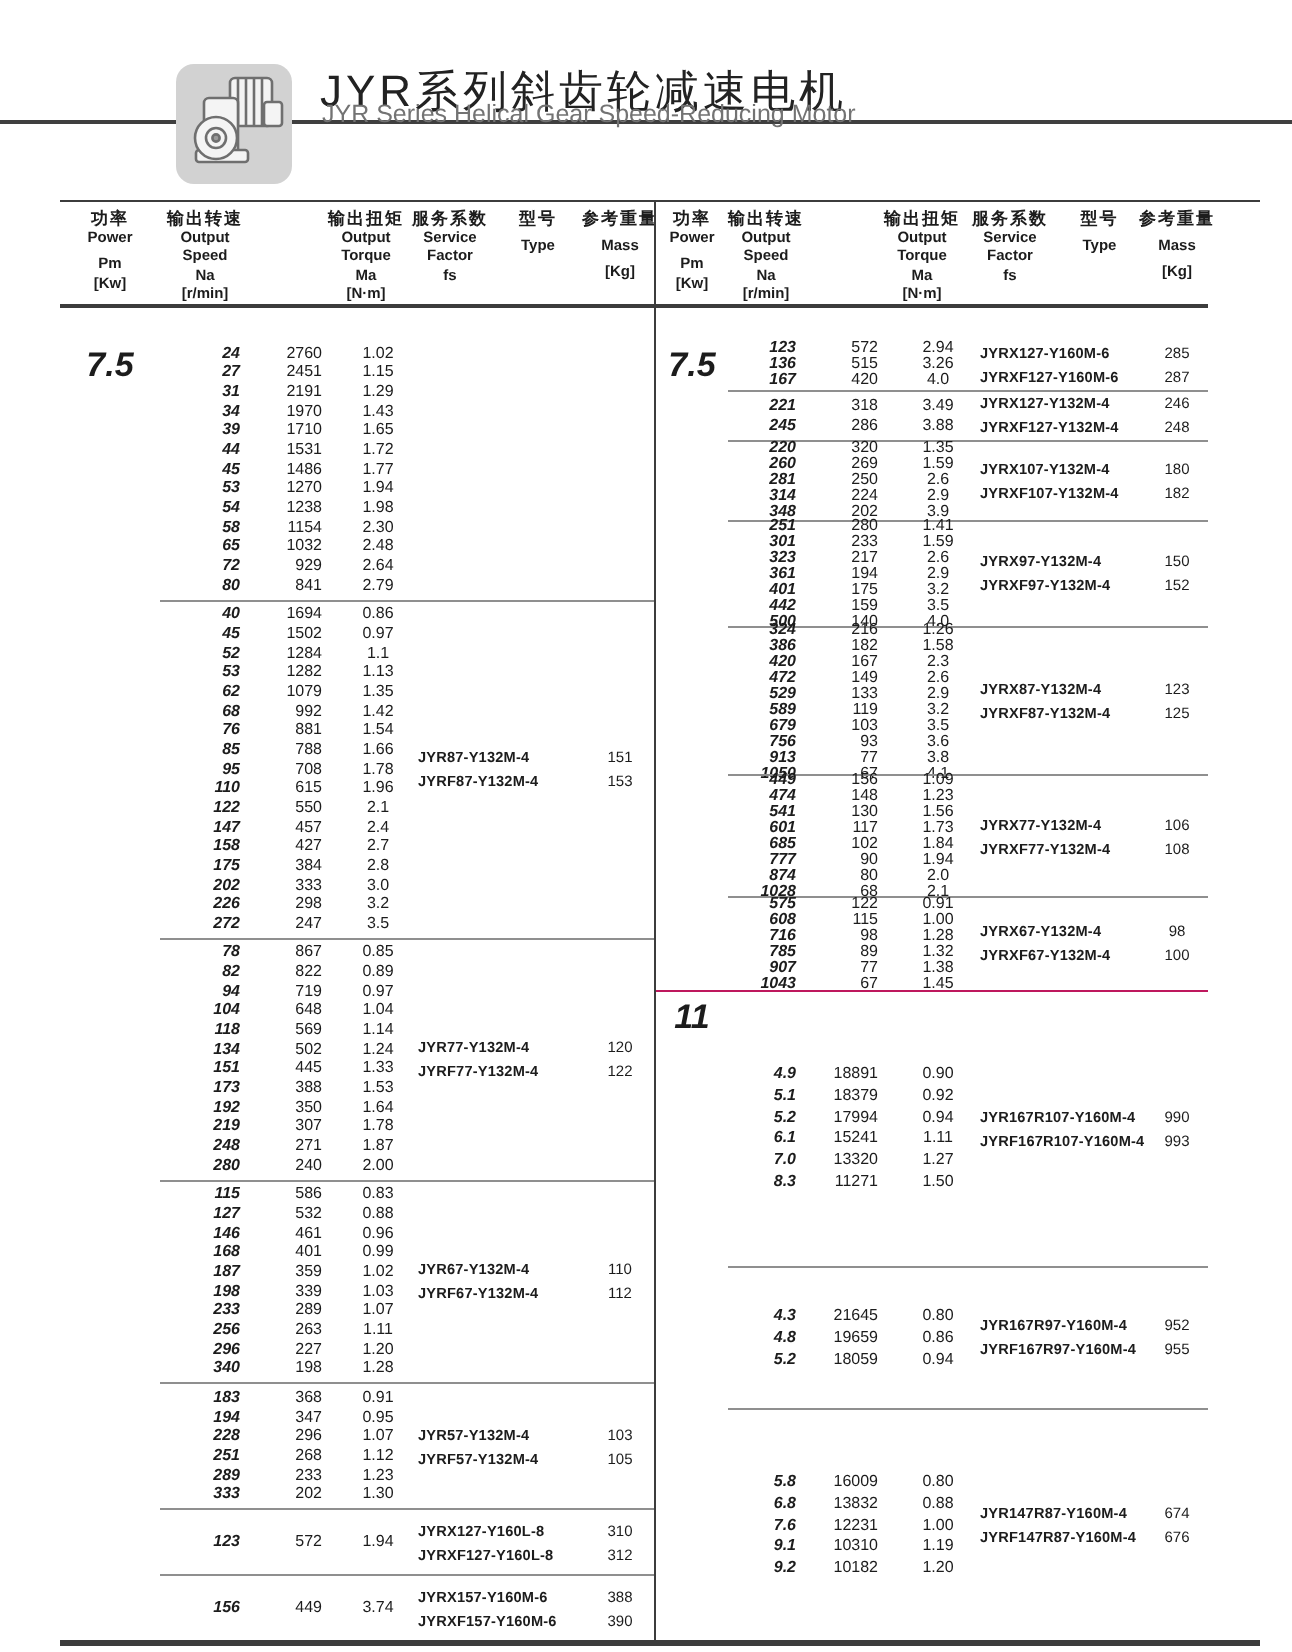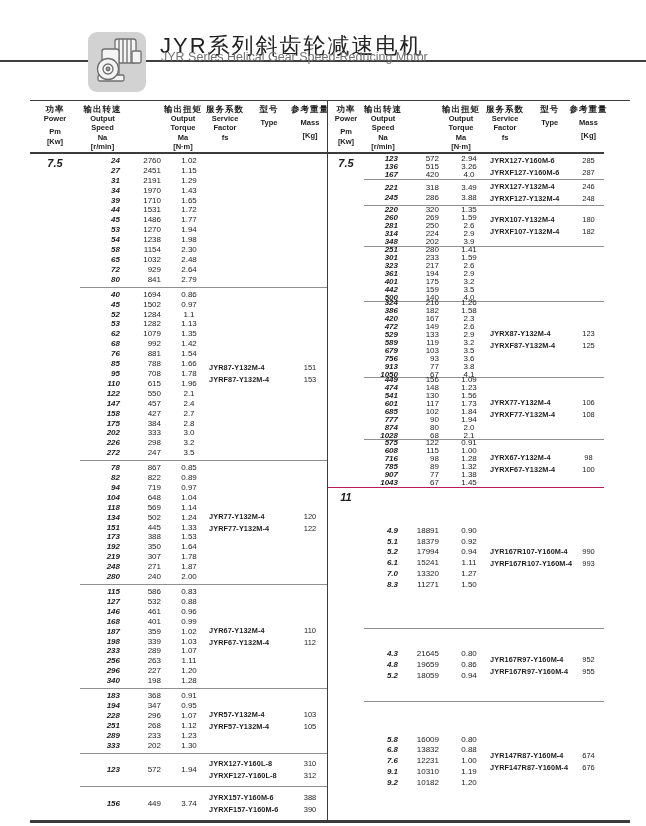--- a/index.html
+++ b/index.html
@@ -12,21 +12,21 @@
   .title-cn { position:absolute; left:160px; top:31px; font-size:22px; letter-spacing:2px;
               font-weight:500; color:#222; white-space:nowrap; }
   .title-en { position:absolute; left:161px; top:50px; font-size:12.5px; color:#737373; white-space:nowrap; }
 
   
   .spec-table { position:absolute; left:30px; top:100px; width:600px; height:719px;
                 border-top:1.5px solid #3c3c3c; border-bottom:3px solid #3c3c3c;
                 display:flex; box-sizing:content-box; }
   .half { width:297px; display:flex; flex-direction:column; }
   .half[data-side="right"] { width:301.5px; border-left:1.5px solid #3c3c3c; }
-  .inner { display:flex; flex-direction:column; height:100%; }
+  .inner { display:flex; flex-direction:column; height:100%;gap:16px; }
   .half[data-side="right"] .inner { margin-right:26px; }
 
   
   .thead { height:53px; box-sizing:border-box; padding-top:4px;
            border-bottom:2px solid #3c3c3c; display:flex; }
   .hcell { display:flex; flex-direction:column; align-items:center; font-weight:700;
            font-size:7.5px; line-height:9.2px; white-space:nowrap; overflow:visible; }
   .hcell .cn { font-size:8.5px; letter-spacing:1px; }
   .hcell .gap { height:4px; }
   .h-power  { width:50px; }
@@ -40,21 +40,21 @@
   .half[data-side="right"] .h-torque { width:46px; }
   .half[data-side="right"] .h-factor { width:42px; }
   .half[data-side="right"] .h-mass   { width:30px; }
 
   
   .tbody { flex:1; display:flex; flex-direction:column; min-height:0; }
   .section { display:flex; flex:1; min-height:0; }
   .section + .section { border-top:1px solid #be185d; }
   .pcell { width:50px; box-sizing:border-box; padding-top:3px; text-align:center; }
   .half[data-side="right"] .pcell { width:36px; }
-  .plabel { font-size:11px; font-weight:700; font-style:italic;text-align:center; }
+  .plabel { font-size:17px; font-weight:700; font-style:italic;text-align:center; }
   .groups { flex:1; display:flex; flex-direction:column; min-height:0; }
   .group { display:flex; box-sizing:border-box; padding:2px 0; min-height:0; flex-basis:0; }
   .groups .group + .group { border-top:1px solid #8f8f8f; }
 
   .rows { width:129px; display:flex; flex-direction:column; justify-content:center; min-height:0; }
   .half[data-side="right"] .rows { width:126px; }
   .drow { flex:1 1 auto; max-height:10.8px; min-height:8px; display:flex; align-items:center;
           font-size:8px; line-height:1; }
   .c-speed  { width:45px; text-align:right; padding-right:5px; box-sizing:border-box;
               font-weight:700; font-style:italic; }
@@ -714,20 +714,30 @@
                       <span class="cv c-speed">442</span>
                       <span class="cv c-torque">159</span>
                       <span class="cv c-factor">3.5</span>
                     </div>
                     <div class="drow">
                       <span class="cv c-speed">500</span>
                       <span class="cv c-torque">140</span>
                       <span class="cv c-factor">4.0</span>
                     </div>
                   </div>
+                  <div class="types">
+                    <div class="trow">
+                      <span class="tname">JYRX97-Y132M-4</span>
+                      <span class="tmass">150</span>
+                    </div>
+                    <div class="trow">
+                      <span class="tname">JYRXF97-Y132M-4</span>
+                      <span class="tmass">152</span>
+                    </div>
+                  </div>
                 </div>
                 <div class="group" style="flex-grow: 10;">
                   <div class="rows">
                     <div class="drow">
                       <span class="cv c-speed">324</span>
                       <span class="cv c-torque">216</span>
                       <span class="cv c-factor">1.26</span>
                     </div>
                     <div class="drow">
                       <span class="cv c-speed">386</span>

